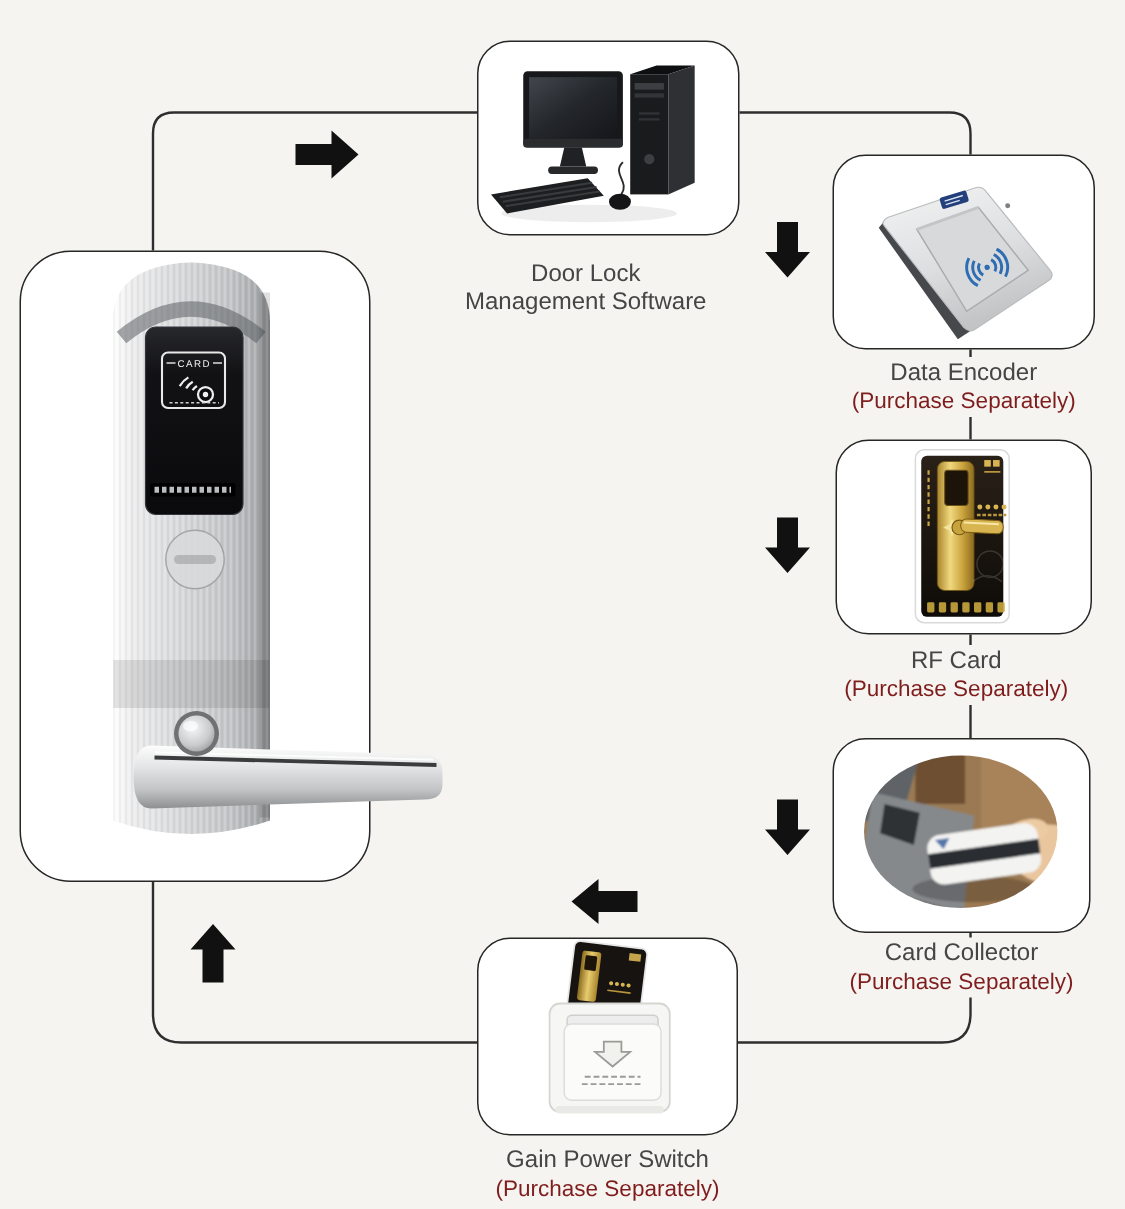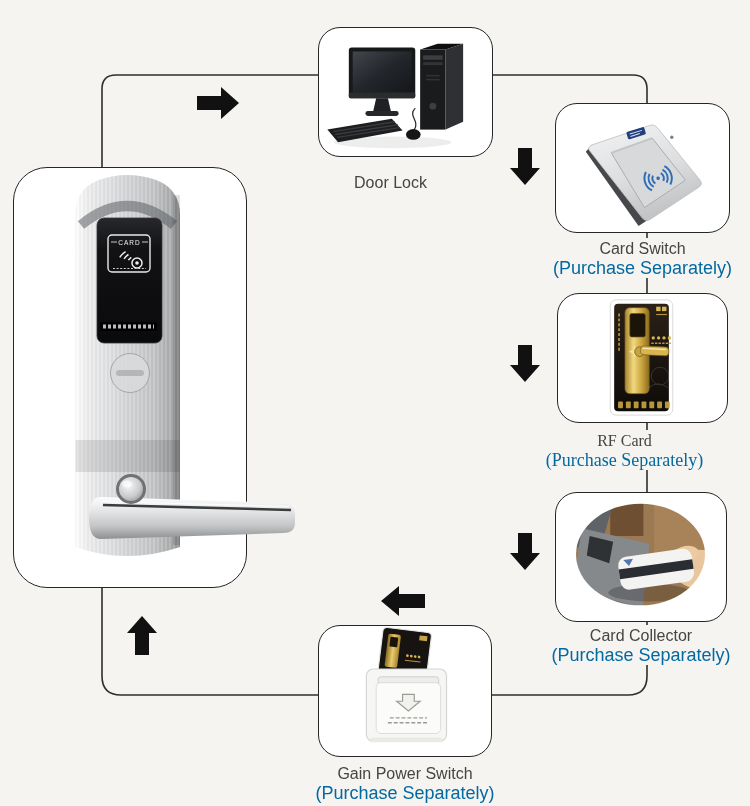--- a/index.html
+++ b/index.html
@@ -19,24 +19,24 @@
   #card-encoder-box{left:555px;top:103px;width:175px;height:130px;}
   #rf-card-box{left:557px;top:293px;width:171px;height:130px;}
   #data-collector-box{left:555px;top:492px;width:172px;height:130px;}
   #gain-power-box{left:318px;top:625px;width:174px;height:132px;}
   #lock-illustration{position:absolute;left:13px;top:167px;z-index:3;}
   .node-label{
     position:absolute;z-index:4;text-align:center;
     background:#f5f4f1;color:#454545;font-size:16px;line-height:19px;
     padding:1px 4px;box-sizing:border-box;
   }
-  .node-label .note{display:block;color:#0369a1;font-size:18px;line-height:18px;margin-top:1px;}
+  .node-label .note{display:block;color:#7f1d1d;font-size:15px;line-height:18px;margin-top:1px;}
   #computer-label{left:288px;top:172px;width:205px;}
   #card-encoder-label{left:537px;top:238px;width:211px;}
-  #rf-card-label{left:520px;top:430px;width:209px;font-family:Liberation Serif, serif;}
+  #rf-card-label{left:533px;top:430px;width:209px;}
   #data-collector-label{left:536px;top:625px;width:210px;}
   #gain-power-label{left:300px;top:763px;width:210px;}
 </style>
 </head>
 <body>
 
 <svg class="overlay" width="750" height="806" viewBox="0 0 750 806">
   <g fill="none" stroke="#2e2e2e" stroke-width="1.6">
     <path d="M 102 167 L 102 89 Q 102 75 116 75 L 318 75"></path>
     <path d="M 493 75 L 633 75 Q 647 75 647 89 L 647 103"></path>
@@ -305,24 +305,25 @@
     <rect x="58" y="58" width="66" height="52" rx="5" fill="#fbfbf9" stroke="#dcdcd9" stroke-width="1"></rect>
     <polygon points="85,70 97,70 97,77 103,77 91,87 79,77 85,77" fill="#f1f1ee" stroke="#9a9a96" stroke-width="1.2"></polygon>
     <line x1="72" y1="94" x2="110" y2="94" stroke="#9a9a96" stroke-width="1.3" stroke-dasharray="4 2"></line>
     <line x1="70" y1="99" x2="112" y2="99" stroke="#9a9a96" stroke-width="1.3" stroke-dasharray="4 2"></line>
     <rect x="52" y="114" width="74" height="5" rx="2.5" fill="#e9e9e6"></rect>
   </svg>
 </div>
 
 <div class="node-label" id="computer-label">
   <span>Door Lock</span><br>
+  <span>Management Software</span>
 </div>
 
 <div class="node-label" id="card-encoder-label">
-  <span>Card Switch</span>
+  <span>Data Encoder</span>
   <span class="note">(Purchase Separately)</span>
 </div>
 
 <div class="node-label" id="rf-card-label">
   <span>RF Card</span>
   <span class="note">(Purchase Separately)</span>
 </div>
 
 <div class="node-label" id="data-collector-label">
   <span>Card Collector</span>

